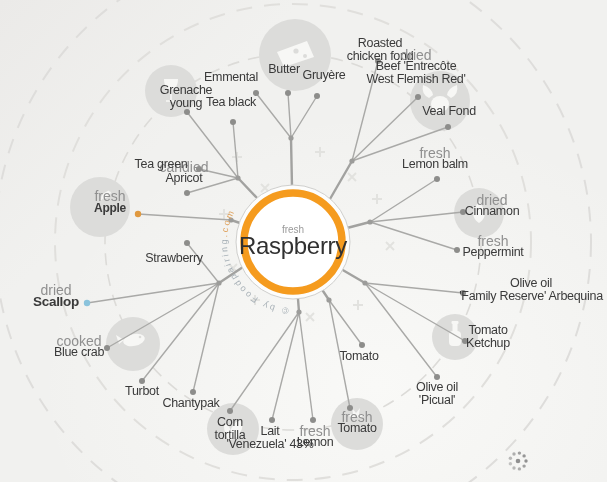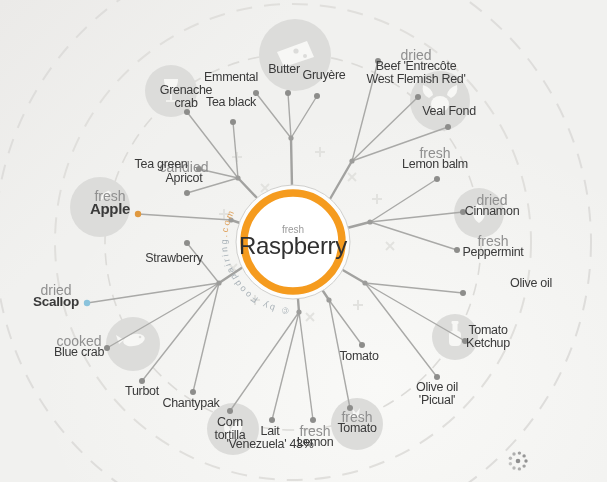--- a/index.html
+++ b/index.html
@@ -11,21 +11,21 @@
       #f1f1ef;
     font-family:"Liberation Sans","DejaVu Sans",sans-serif;
   }
   #graph{position:absolute;left:0;top:0;}
   .nlabel{
     position:absolute;transform:translateX(-50%);text-align:center;white-space:nowrap;
     color:#3a3a3a;font-size:12.5px;line-height:13px;letter-spacing:-0.3px;z-index:5;
   }
   .nlabel span{display:block;}
   .nlabel .q{font-size:14px;line-height:10px;color:#8f8f8f;letter-spacing:0;}
-  .nlabel.big .nm{font-size:15px;line-height:15px;font-weight:bold;}
+  .nlabel.big .nm{font-size:12px;line-height:15px;font-weight:bold;}
   .nlabel.big2 .nm{font-size:13.5px;line-height:14px;font-weight:bold;text-align:right;}
   #center-label{
     position:absolute;left:293px;top:224px;transform:translateX(-50%);
     text-align:center;z-index:6;white-space:nowrap;
   }
   #center-label .q{display:block;font-size:10px;line-height:11px;color:#9a9a9a;}
   #center-label .nm{display:block;font-size:24px;line-height:21px;color:#313131;letter-spacing:-0.3px;}
   .wm{font-size:9px;letter-spacing:2.2px;fill:#a9b2b8;}
   .wm .suffix{fill:#dfa35f;}
 </style>
@@ -195,20 +195,24 @@
 
 <div class="nlabel" style="left:231px;top:71px">
       <span class="nm">Emmental</span>
     </div>
 <div class="nlabel" style="left:284px;top:63px">
       <span class="nm">Butter</span>
     </div>
 <div class="nlabel" style="left:324px;top:69px">
       <span class="nm">Gruyère</span>
     </div>
+<div class="nlabel" style="left:380px;top:37px">
+      <span class="nm">Roasted</span>
+      <span class="nm">chicken fond</span>
+    </div>
 <div class="nlabel" style="left:416px;top:50px">
       <span class="q">dried</span>
       <span class="nm">Beef 'Entrecôte</span>
       <span class="nm">West Flemish Red'</span>
     </div>
 <div class="nlabel" style="left:449px;top:105px">
       <span class="nm">Veal Fond</span>
     </div>
 <div class="nlabel" style="left:435px;top:148px">
       <span class="q">fresh</span>
@@ -217,20 +221,21 @@
 <div class="nlabel" style="left:492px;top:195px">
       <span class="q">dried</span>
       <span class="nm">Cinnamon</span>
     </div>
 <div class="nlabel" style="left:493px;top:236px">
       <span class="q">fresh</span>
       <span class="nm">Peppermint</span>
     </div>
 <div class="nlabel" style="left:531px;top:277px">
       <span class="nm">Olive oil</span>
+      <span class="nm">'Family Reserve' Arbequina</span>
     </div>
 <div class="nlabel" style="left:488px;top:324px">
       <span class="nm">Tomato</span>
       <span class="nm">Ketchup</span>
     </div>
 <div class="nlabel" style="left:437px;top:381px">
       <span class="nm">Olive oil</span>
       <span class="nm">'Picual'</span>
     </div>
 <div class="nlabel" style="left:359px;top:350px">
@@ -278,16 +283,16 @@
       <span class="nm">Apricot</span>
     </div>
 <div class="nlabel" style="left:161px;top:158px">
       <span class="nm">Tea green</span>
     </div>
 <div class="nlabel" style="left:231px;top:96px">
       <span class="nm">Tea black</span>
     </div>
 <div class="nlabel" style="left:186px;top:84px">
       <span class="nm">Grenache</span>
-      <span class="nm">crab</span>
+      <span class="nm">young</span>
     </div>
 
 </div>
 
 </body></html>

